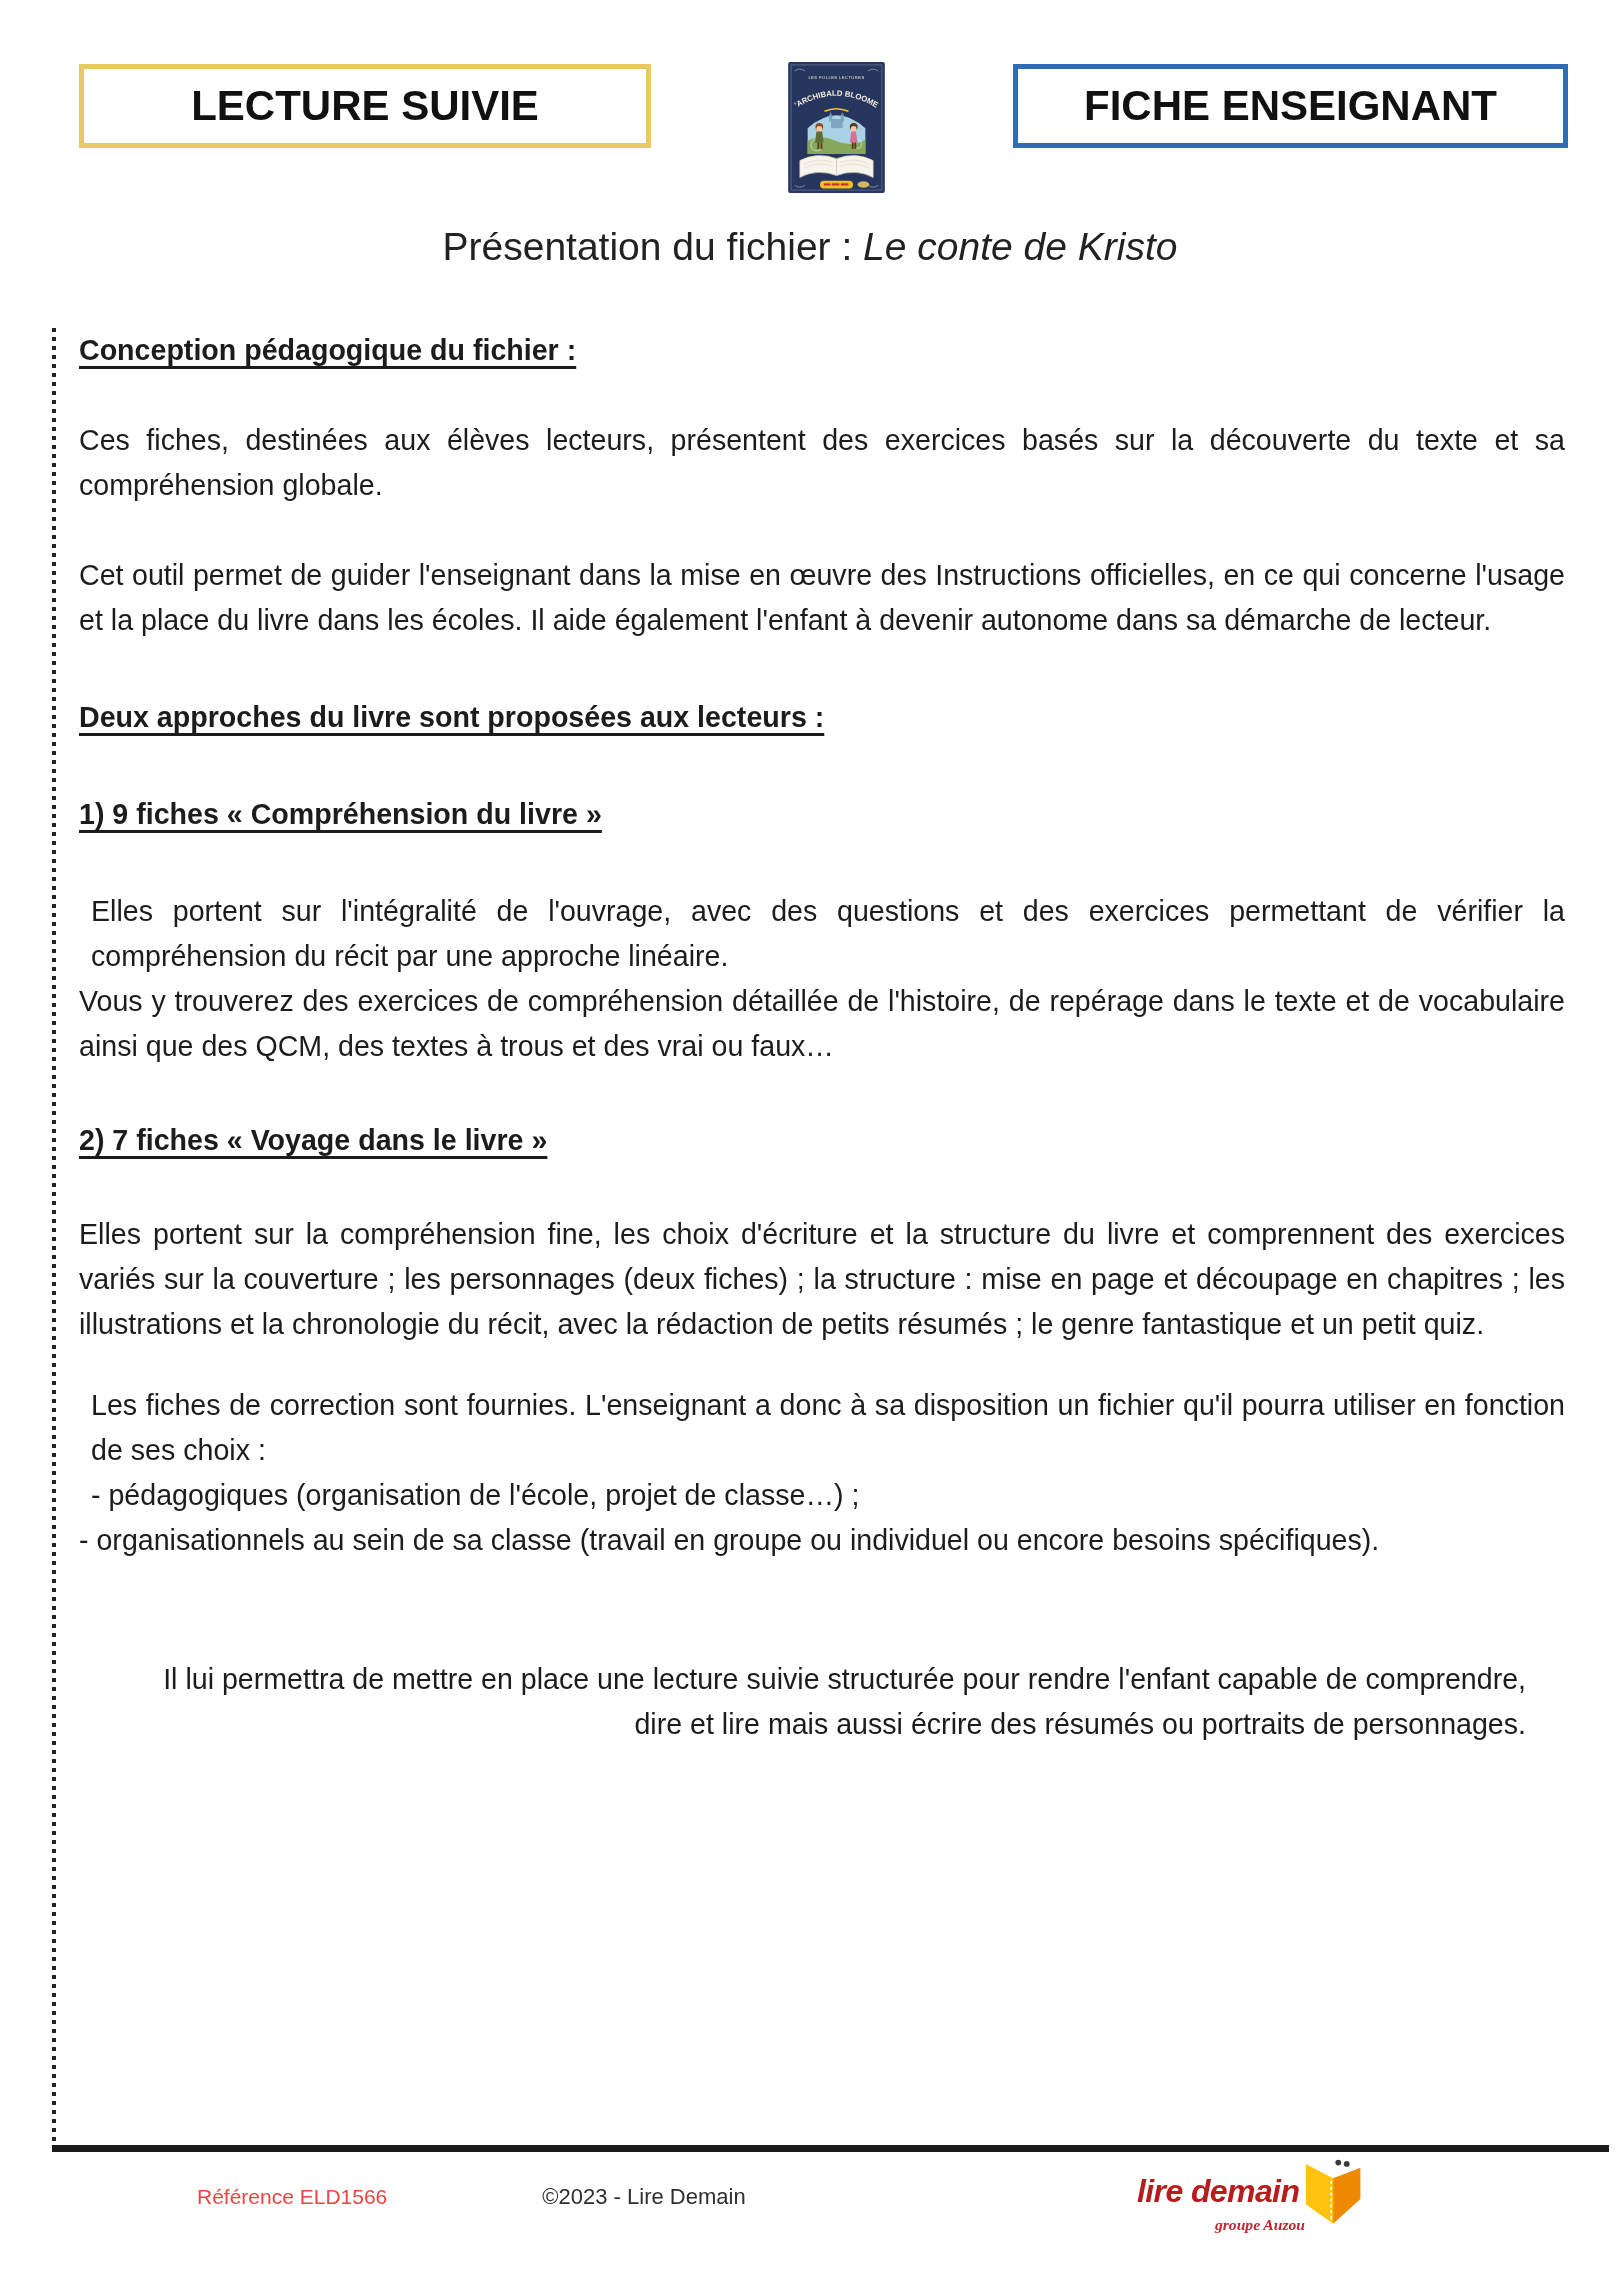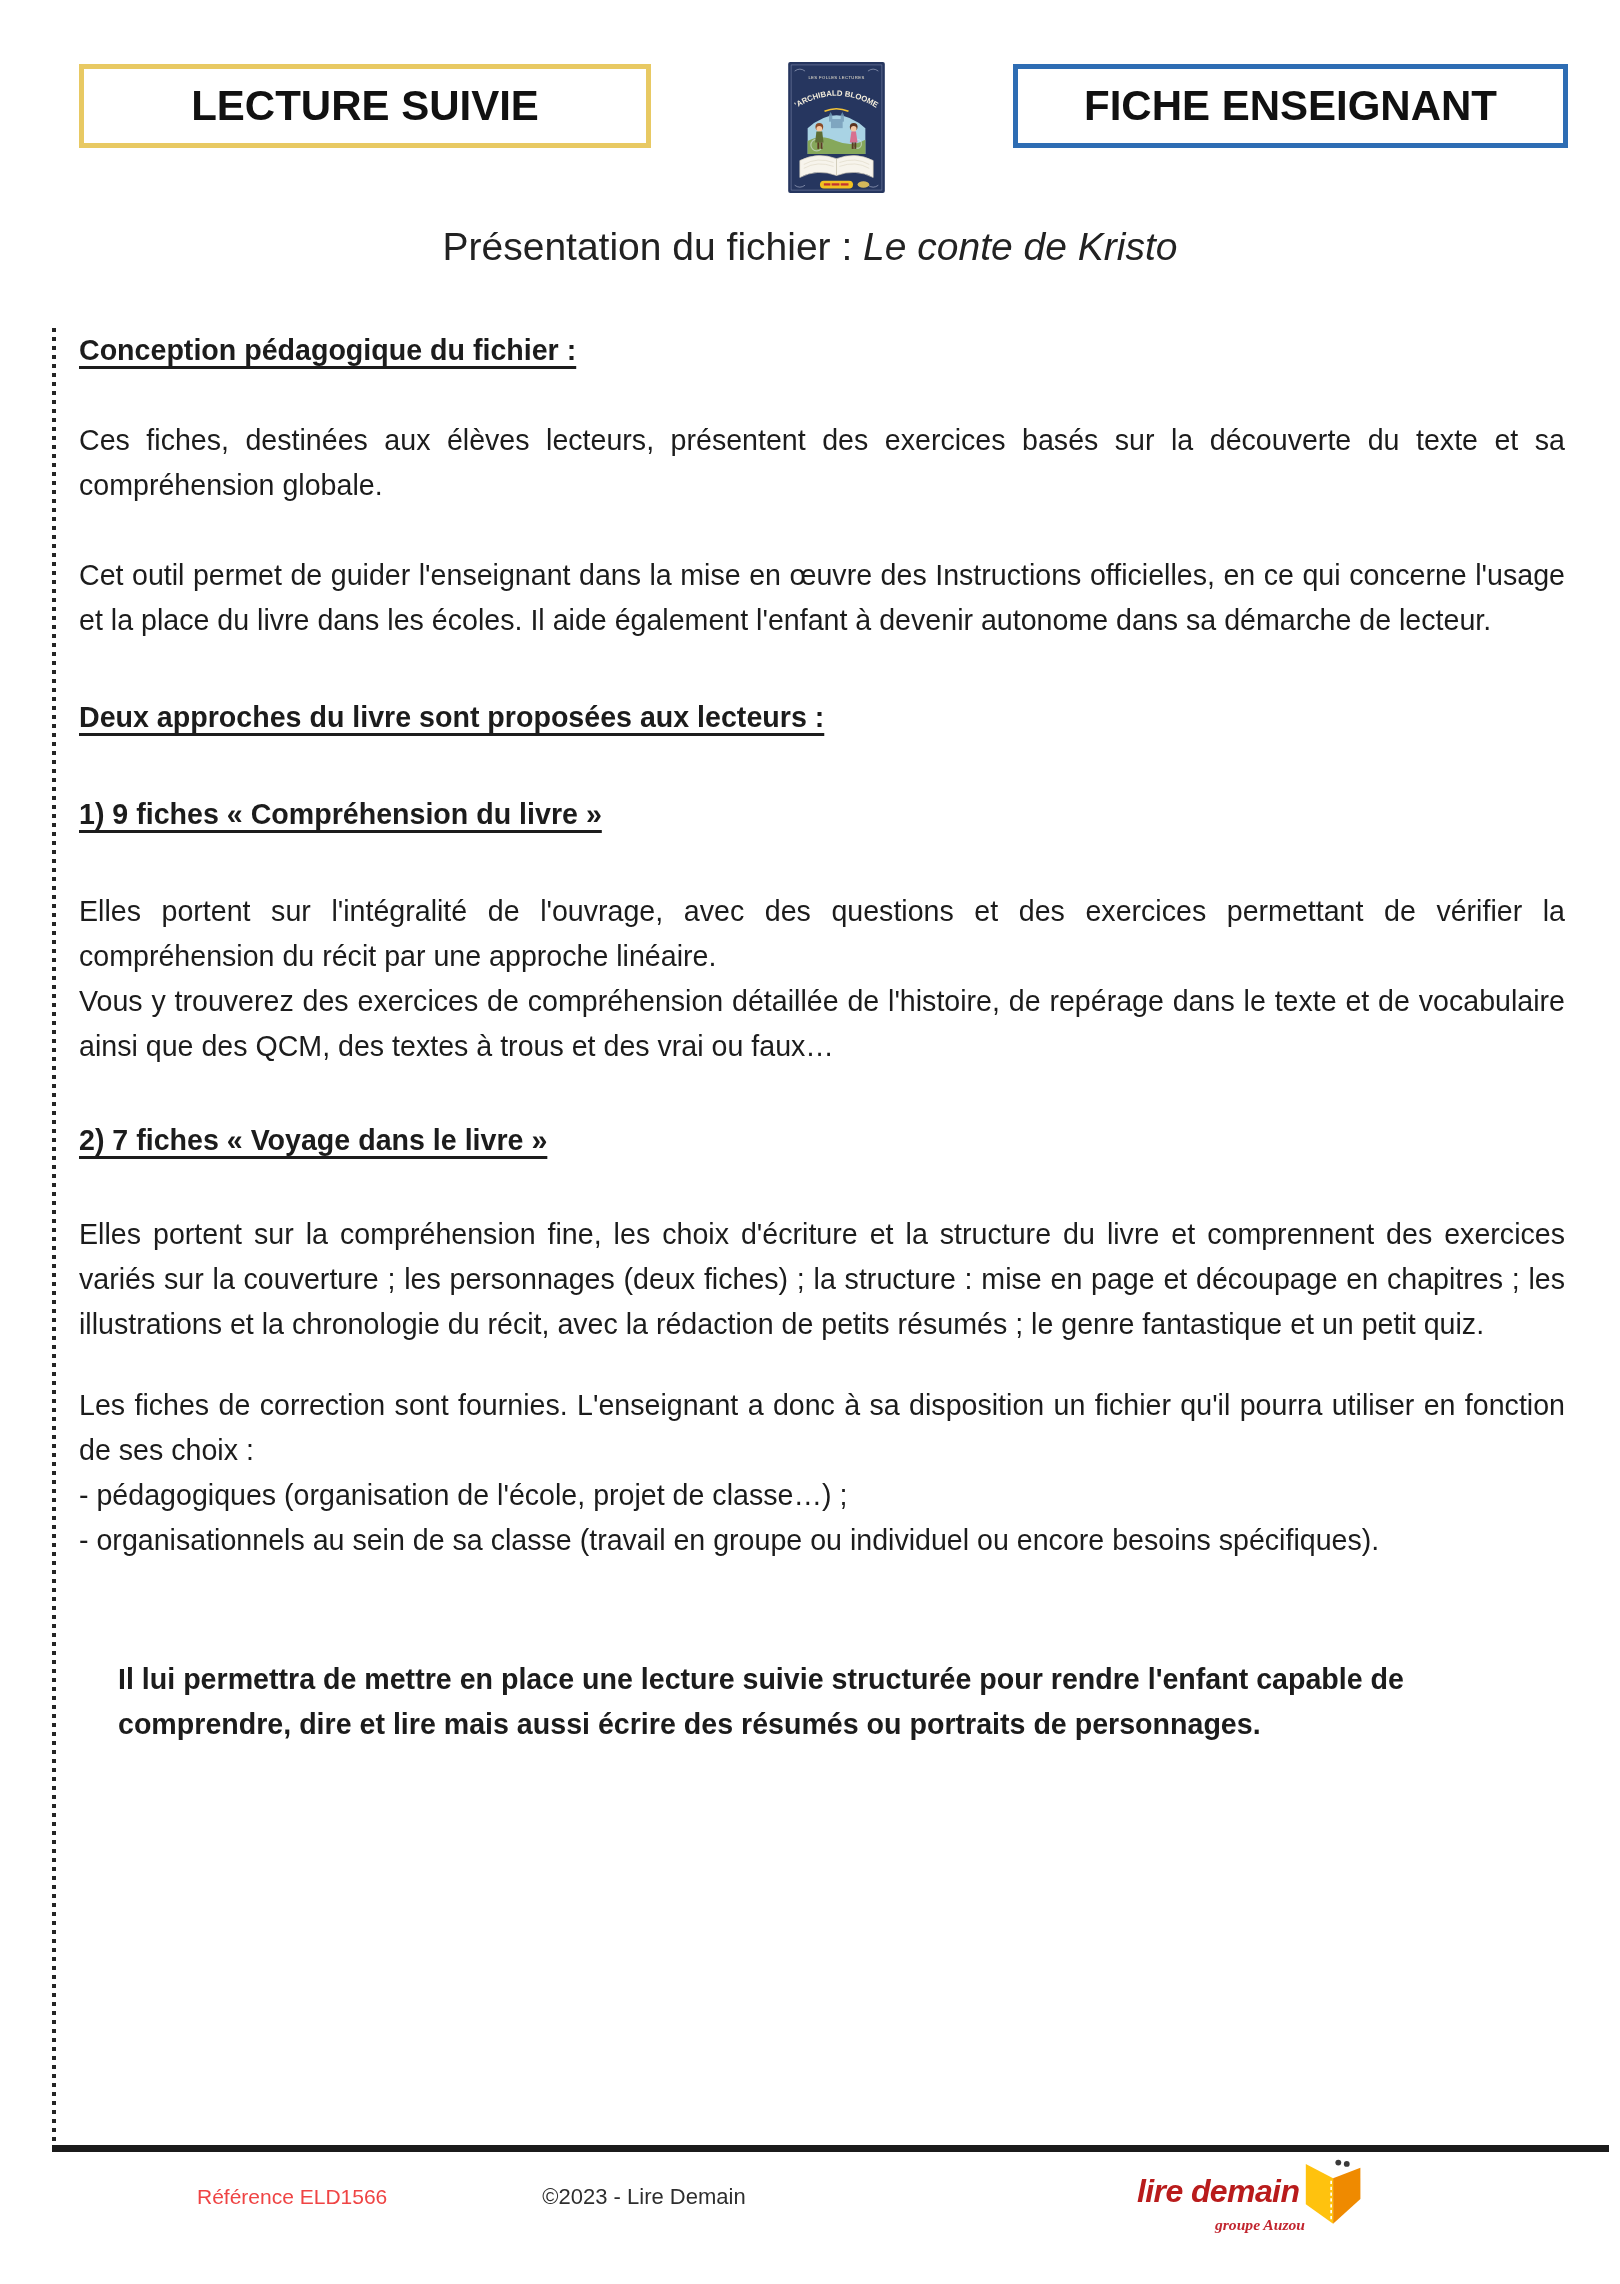--- a/index.html
+++ b/index.html
@@ -44,27 +44,27 @@
     text-align:justify;
   }
   .content h2{
     font-size:28.6px;line-height:45px;font-weight:bold;margin:0 0 45px 0;
     text-decoration:underline;text-decoration-thickness:2.6px;text-underline-offset:5.8px;
     text-align:left;
   }
   .content h2.mb80{margin-bottom:52px;}
   .content h2.mb75{margin-bottom:49px;}
   .content p{margin:0 0 45px 0;}
-  .content p.mb0{margin-bottom:0;}
+  .content p.mb0{margin-bottom:0;margin-left:12px;}
   .content p.mb80{margin-bottom:52px;}
   .content p.mb75{margin-bottom:49px;}
   .content p.mb55{margin-bottom:36px;}
   .content p.mb145{margin-bottom:94px;}
   .content .closing{
-    font-weight:bold;text-align:left;margin:0;padding:0 39px;
+    font-weight:normal;text-align:right;margin:0;padding:0 39px;
   }
   
   .footer-rule{position:absolute;left:52px;top:2145px;width:1557px;height:7.1px;background:#1b1b1b;}
   .footer-ref{position:absolute;left:197px;top:2185px;font-size:21px;color:#ef4444;}
   .footer-copy{position:absolute;left:0;top:2184px;width:1288px;text-align:center;font-size:22px;color:#2e2e2e;}
   .footer-logo{position:absolute;left:1137px;top:2156px;width:234px;height:78px;}
   .logo-text{
     position:absolute;left:0;top:17px;
     font-size:32px;font-weight:bold;font-style:italic;color:#b91c1c;letter-spacing:-0.6px;
   }

